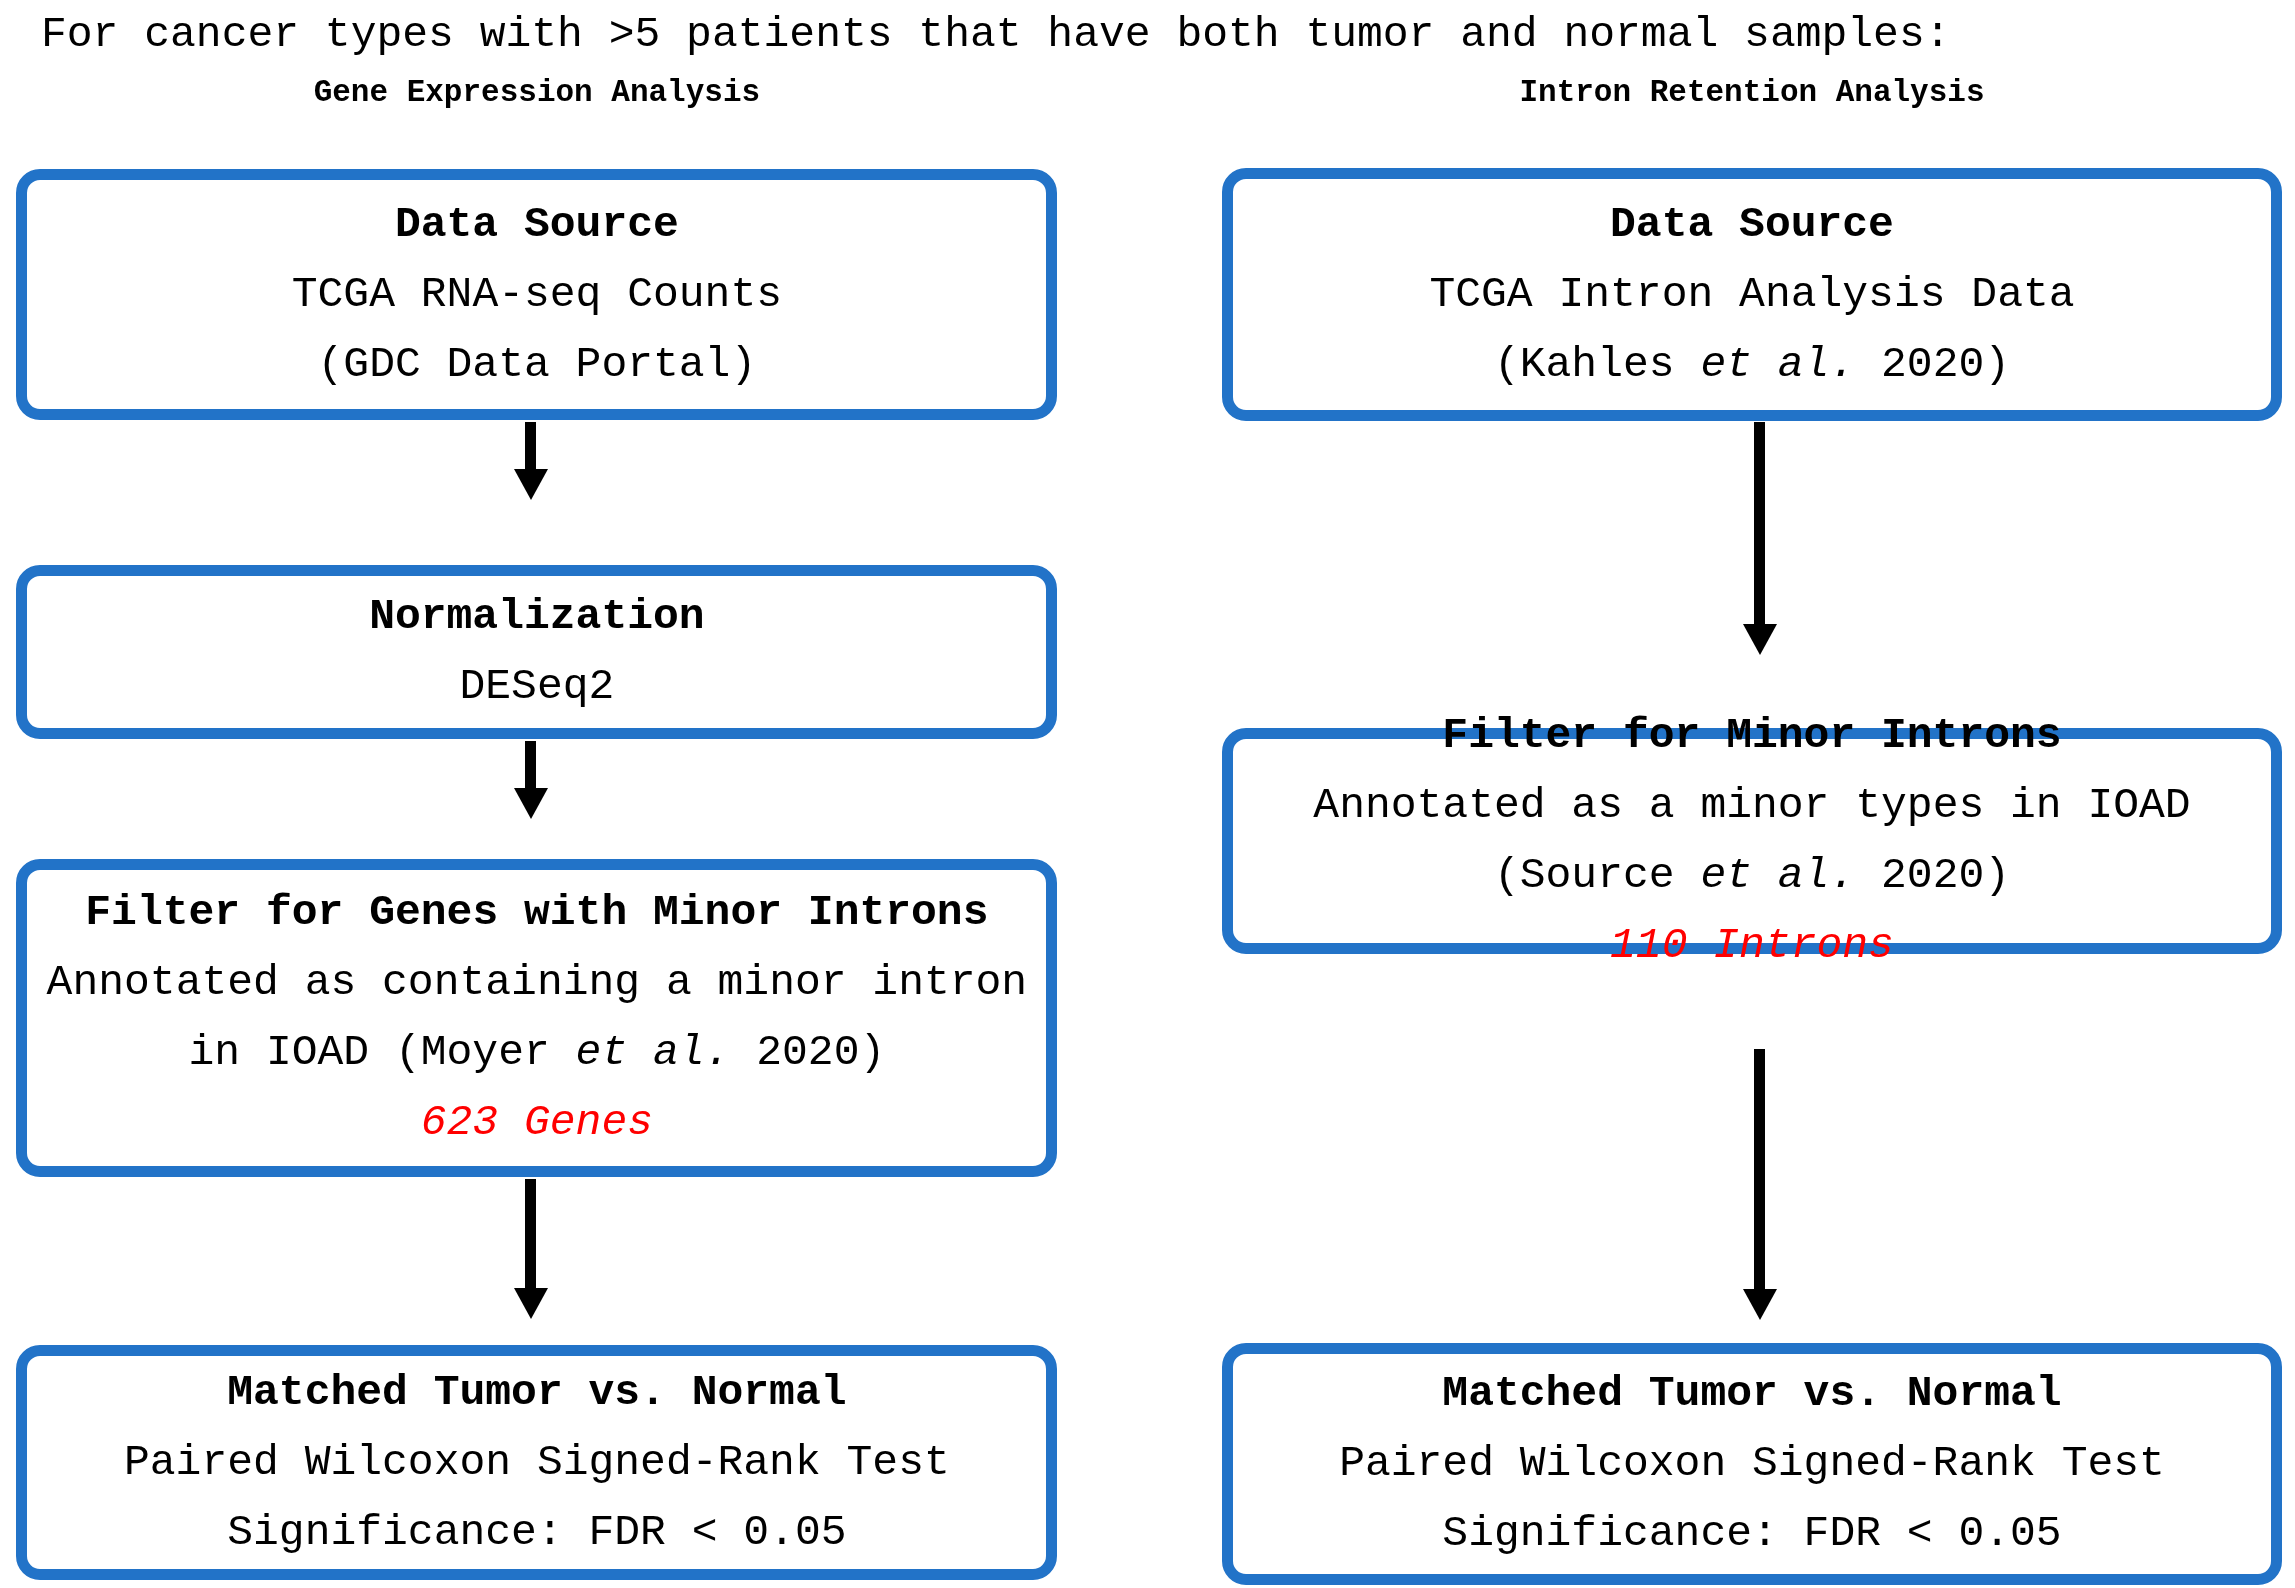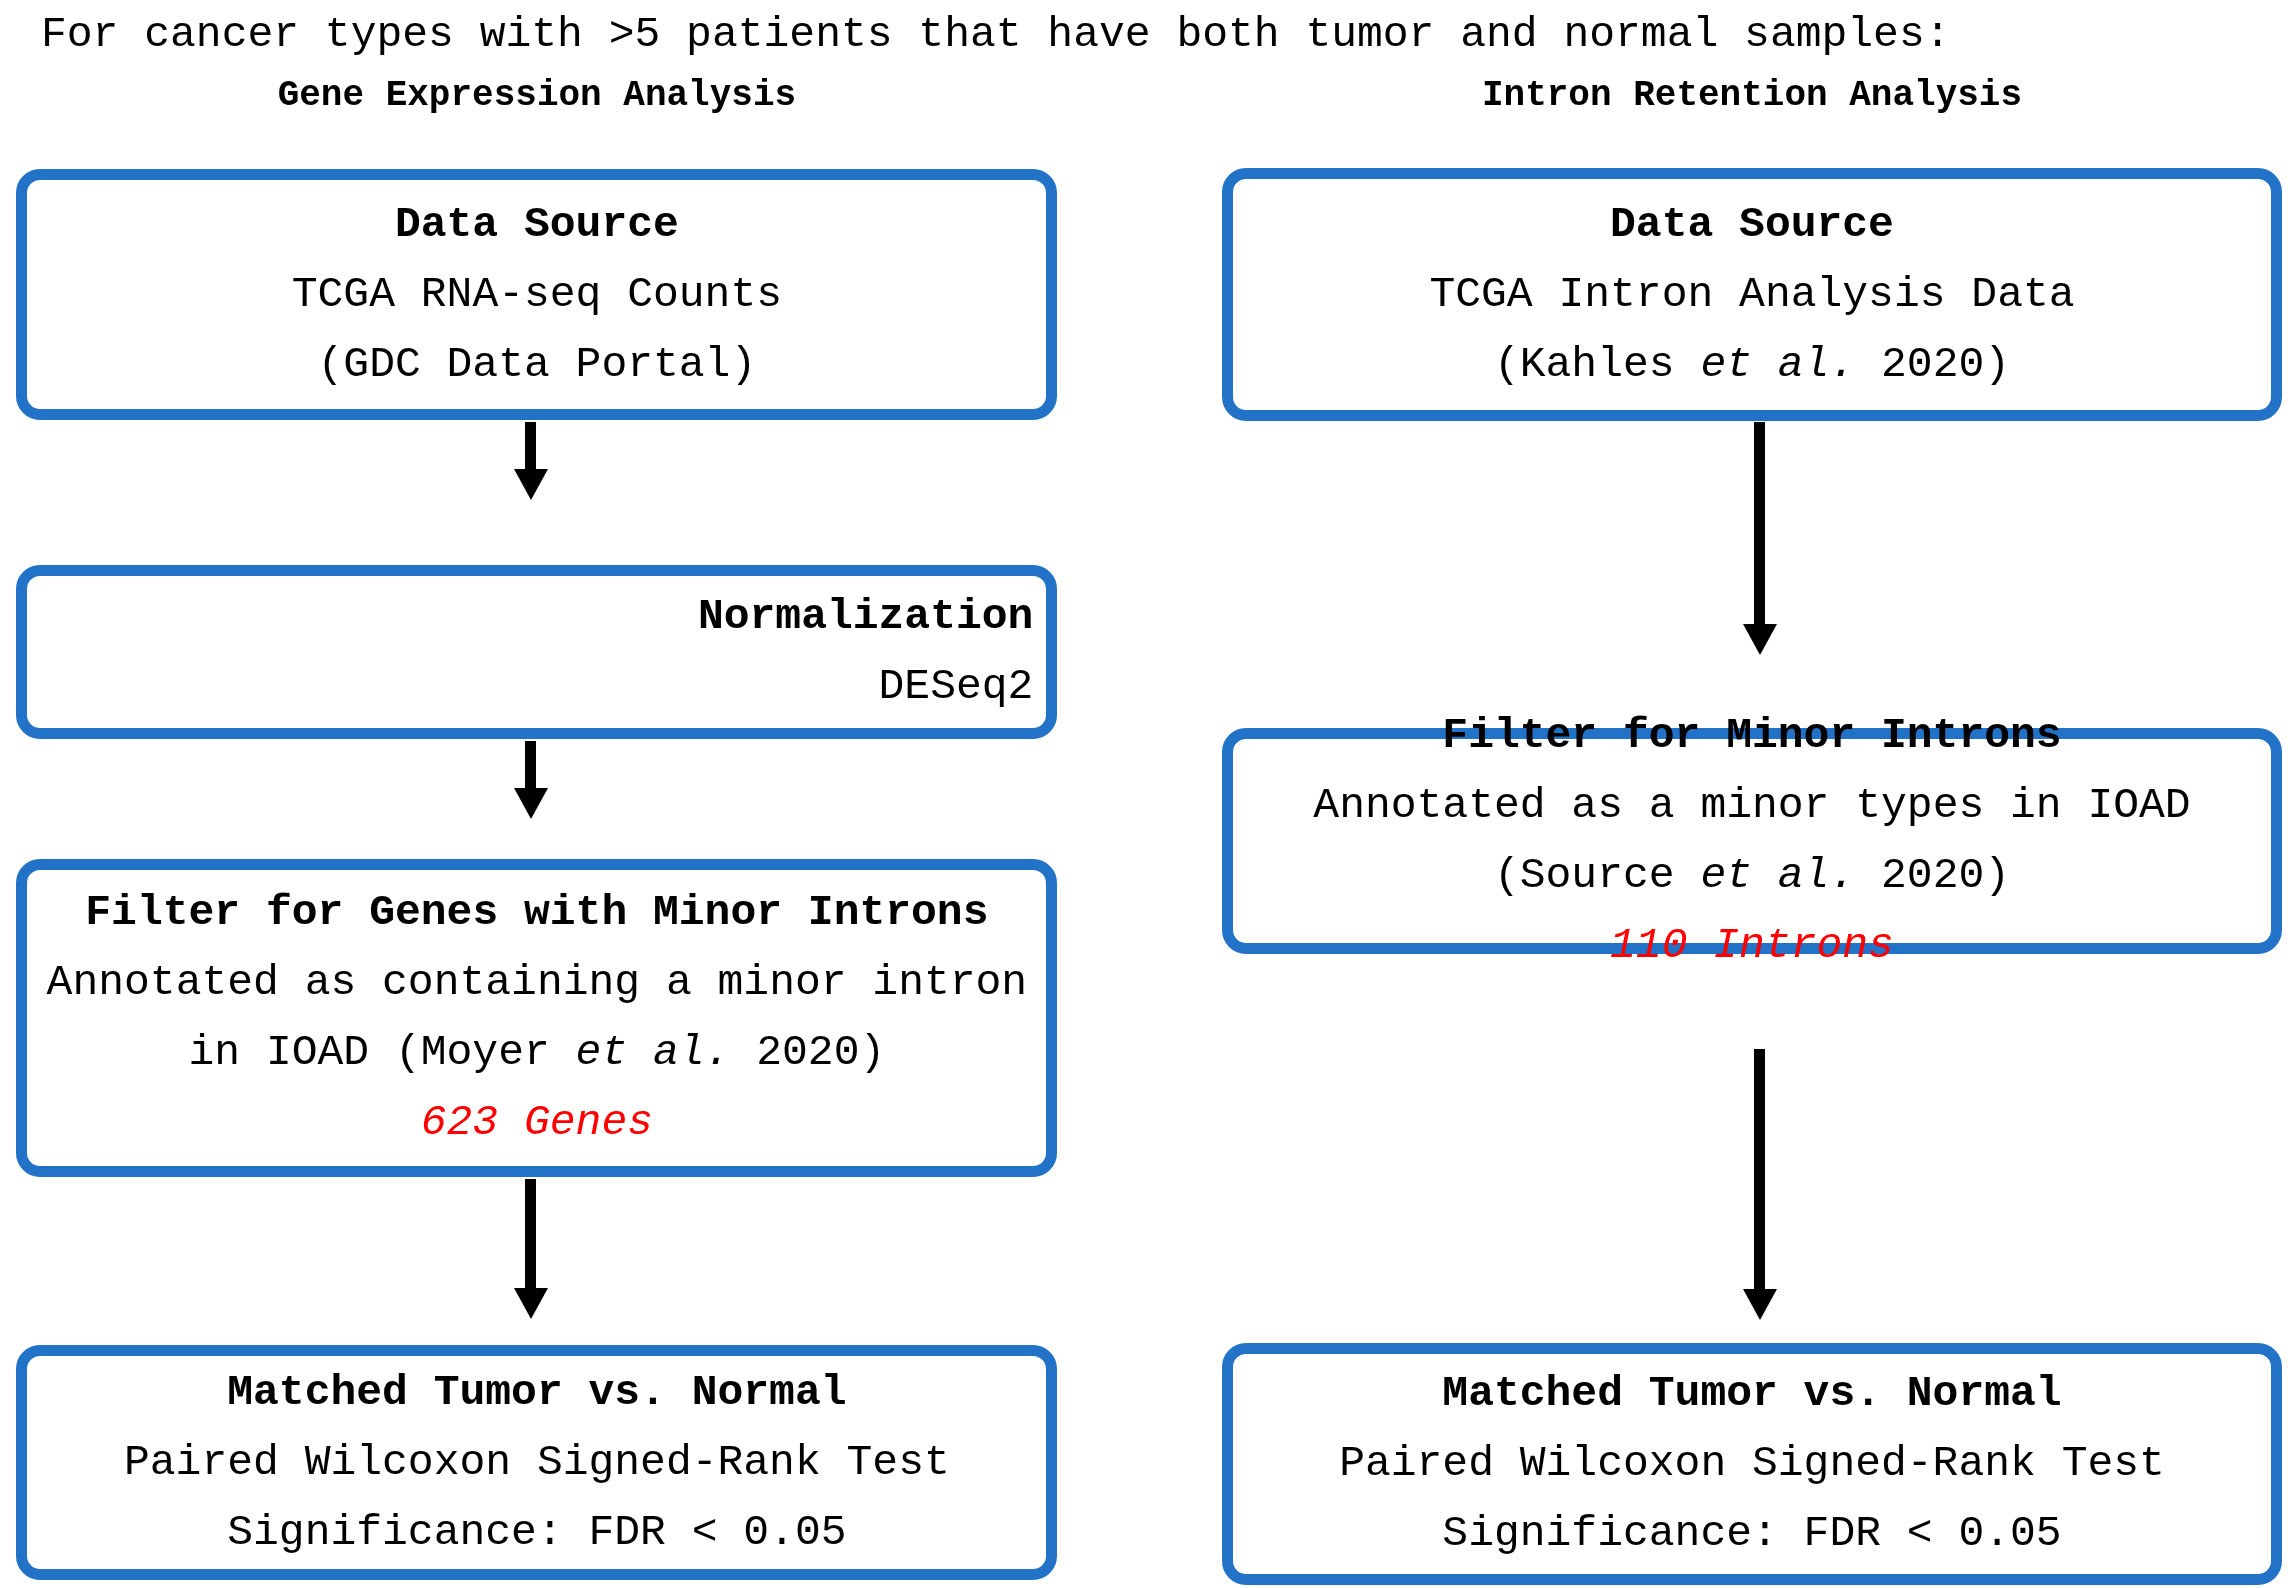--- a/index.html
+++ b/index.html
@@ -16,21 +16,21 @@
     position:absolute;
     left:41px;
     top:7.7px;
     width:2132px;
     font-size:43px;
     line-height:1.25;
     white-space:nowrap;
   }
   .col-header{
     position:absolute;
-    font-size:36px;
+    font-size:31px;
     font-weight:bold;
     text-align:center;
     white-space:nowrap;
   }
   #header-left{left:16.4px;top:75px;width:1041px;}
   #header-right{left:1222px;top:75px;width:1060px;}
   .fbox{
     position:absolute;
     box-sizing:border-box;
     border:11px solid var(--box-border,#2273C8);
@@ -46,21 +46,21 @@
     padding:2.2px 13px;
   }
   .box-title{font-weight:bold;}
   .box-line{font-weight:normal;}
   .result{
     color:var(--result-text,#FF0000);
     font-style:italic;
   }
   em{font-style:italic;}
   #box-l1{left:16.4px;  top:169px;  width:1041px; height:251px;}
-  #box-l2{left:16.4px;  top:565px; width:1041px; height:174px;align-items:flex-end;}
+  #box-l2{left:16.4px;  top:565px; width:1041px; height:174px;}
   #box-l3{left:16.4px;  top:859px; width:1041px; height:318px;}
   #box-l4{left:16.4px;  top:1345px; width:1041px; height:235px;}
   #box-r1{left:1222px; top:168px;  width:1060px; height:253px;}
   #box-r2{left:1222px; top:728px; width:1060px; height:226px;text-align:right;}
   #box-r3{left:1222px; top:1343px; width:1060px; height:242px;}
   .arrow{
     position:absolute;
     display:flex;
     flex-direction:column;
     align-items:center;

